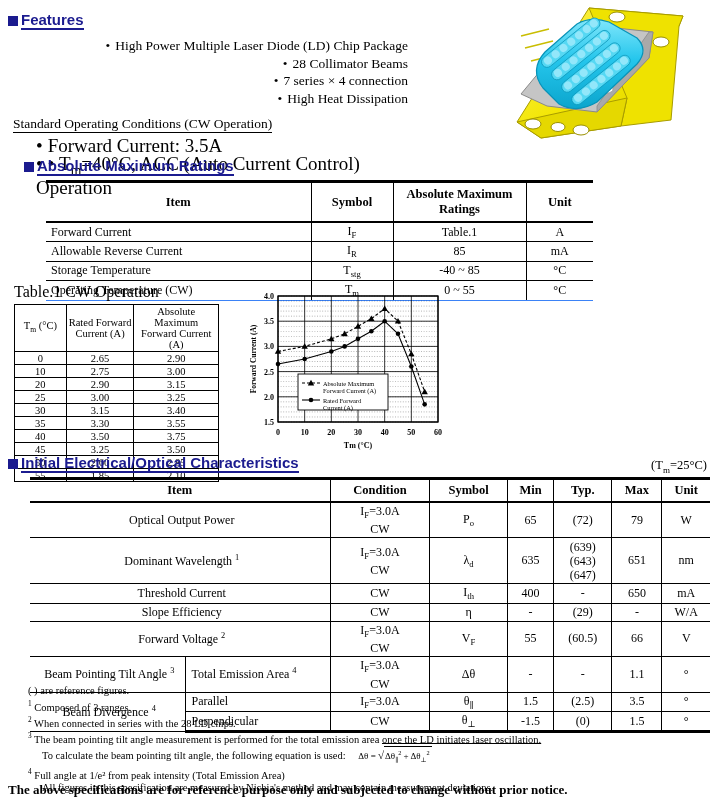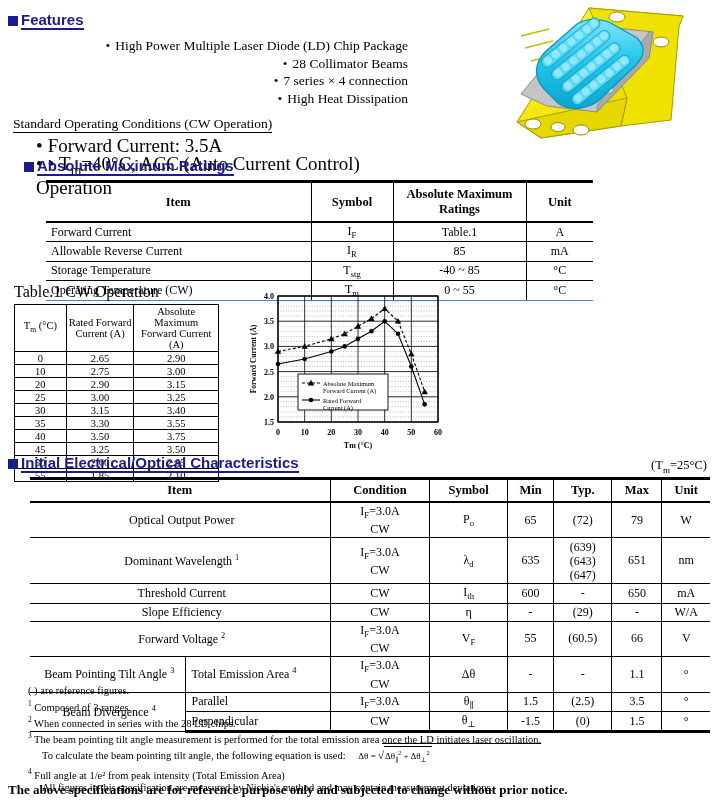--- a/index.html
+++ b/index.html
@@ -492,21 +492,21 @@
             <td>635</td>
             <td class="lh">(639)<br>(643)<br>(647)</td>
             <td>651</td>
             <td class="edge-r">nm</td>
           </tr>
 
           <tr style="height:18px">
             <td colspan="2" class="name edge-l">Threshold Current</td>
             <td>CW</td>
             <td>I<sub>th</sub></td>
-            <td>600</td>
+            <td>400</td>
             <td>-</td>
             <td>650</td>
             <td class="edge-r">mA</td>
           </tr>
 
           <tr style="height:18px">
             <td colspan="2" class="name edge-l">Slope Efficiency</td>
             <td>CW</td>
             <td>η</td>
             <td>-</td>

